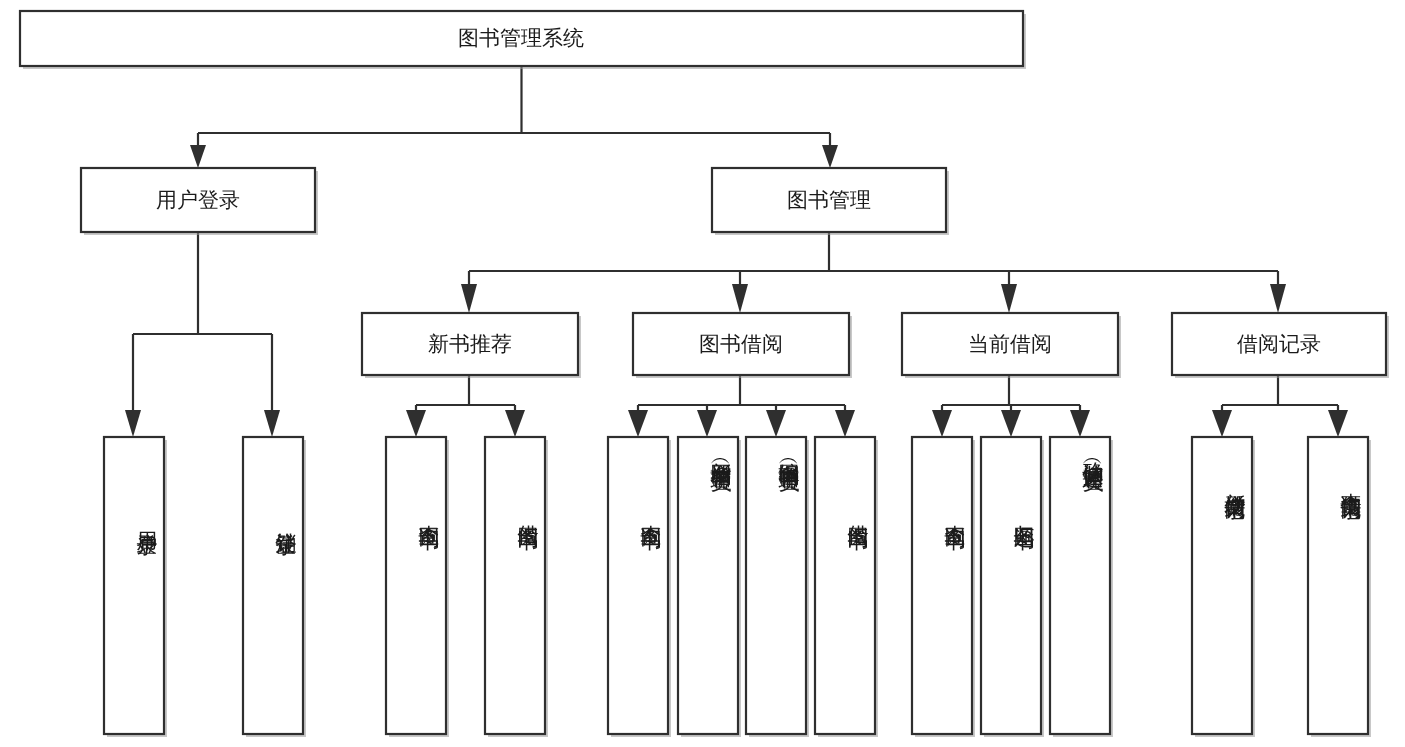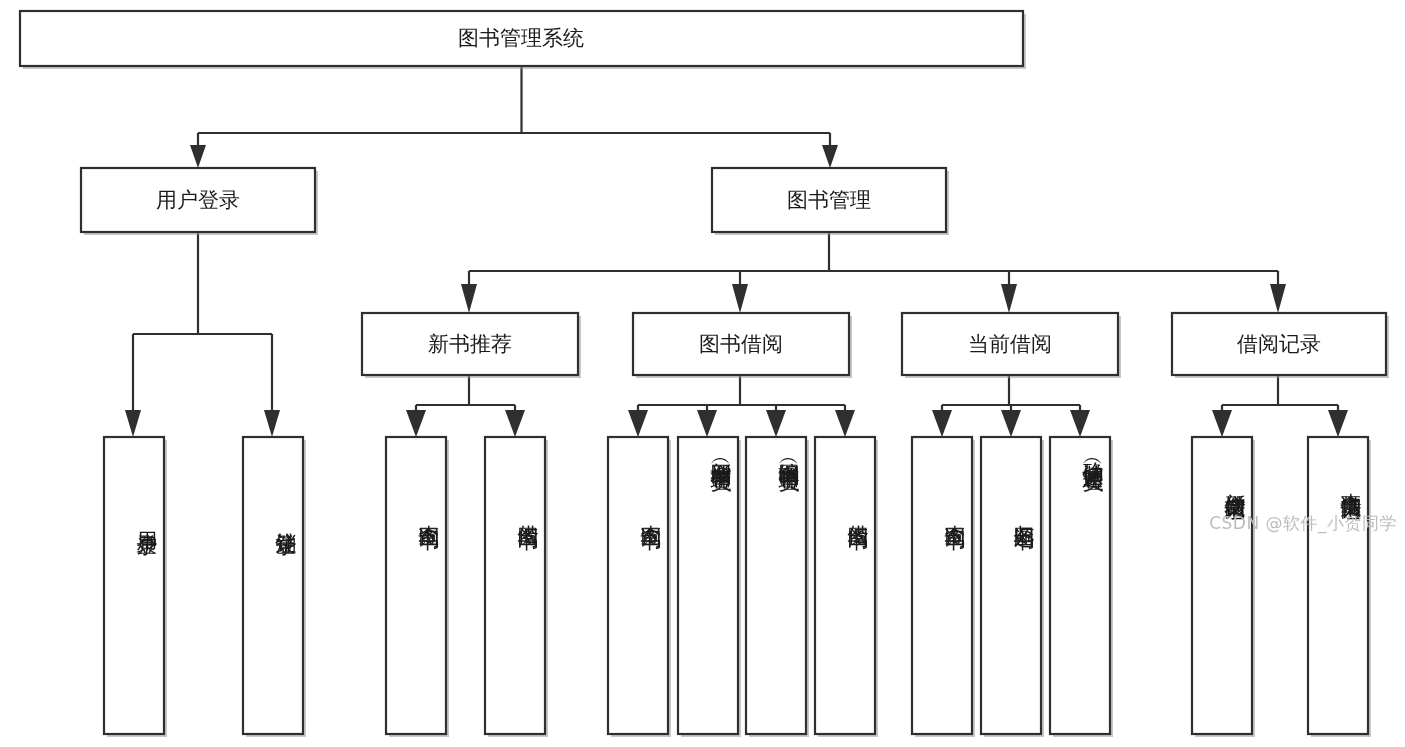--- a/index.html
+++ b/index.html
@@ -228,14 +228,13 @@
   <div class="leaf-label" style="left:614px; top:508px; height:215px; width:48px;">查询图书</div>
   <div class="leaf-label" style="left:684px; top:445px; height:285px; width:48px;">新增图书（管理员）</div>
   <div class="leaf-label" style="left:752px; top:445px; height:285px; width:48px;">编辑图书（管理员）</div>
   <div class="leaf-label" style="left:821px; top:508px; height:215px; width:48px;">借阅图书</div>
   <div class="leaf-label" style="left:918px; top:508px; height:215px; width:48px;">查询图书</div>
   <div class="leaf-label" style="left:987px; top:508px; height:215px; width:48px;">归还图书</div>
   <div class="leaf-label" style="left:1056px; top:445px; height:285px; width:48px;">确认归还（管理员）</div>
   <div class="leaf-label" style="left:1198px; top:476px; height:250px; width:48px;">新增借阅记录</div>
   <div class="leaf-label" style="left:1314px; top:476px; height:250px; width:48px;">查询借阅记录</div>
 
-  <div id="watermark">CSDN @软件_小贺同学</div>
 </div>
 
 </body></html>

